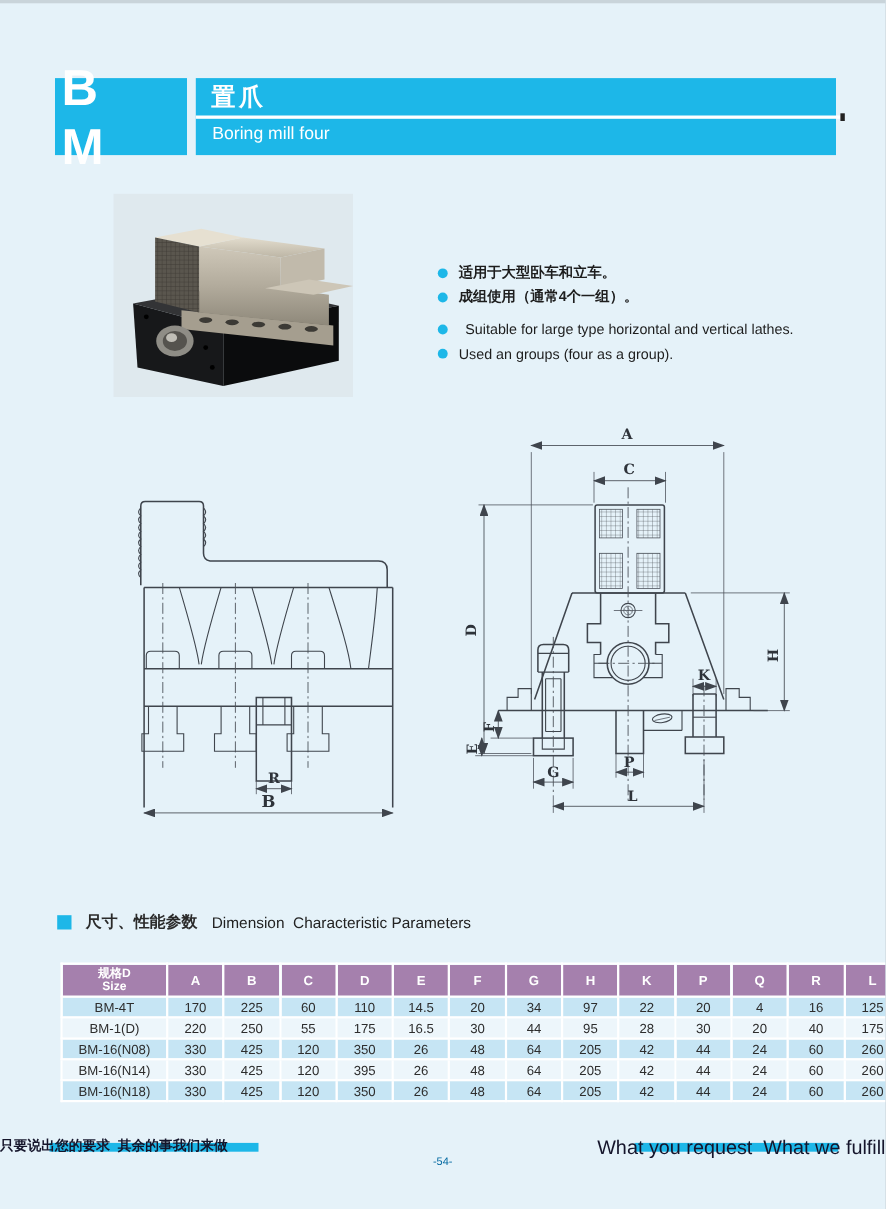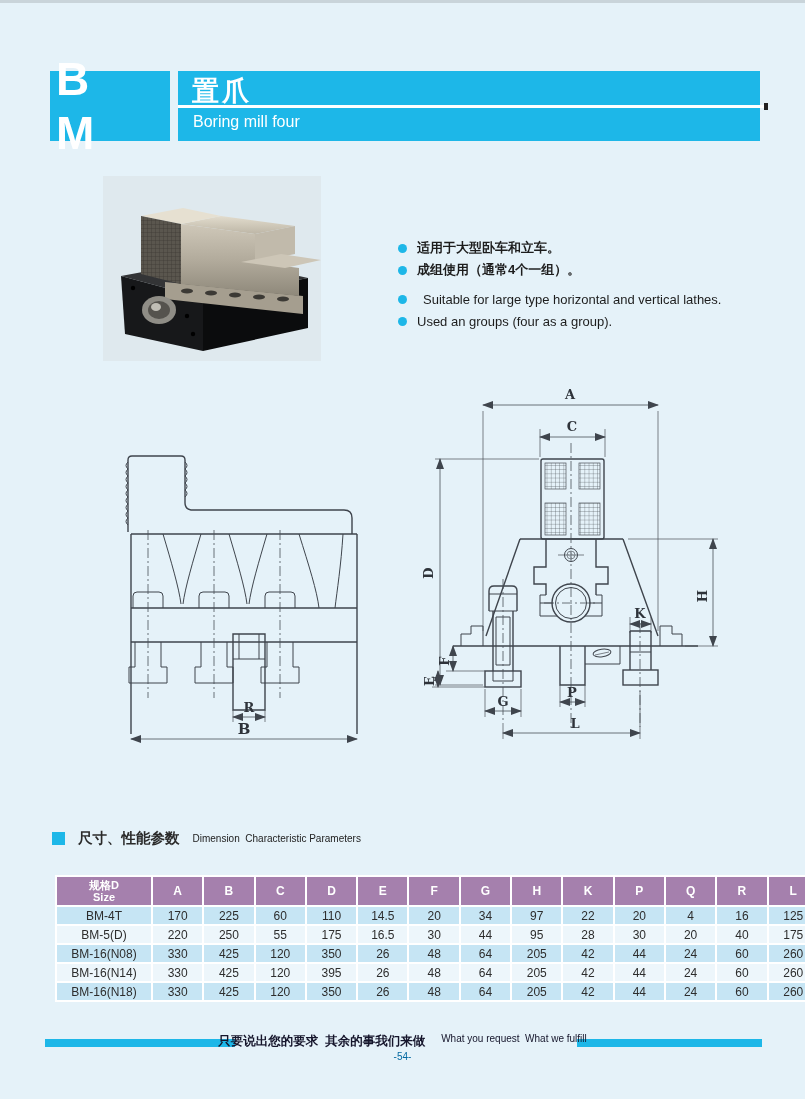--- a/index.html
+++ b/index.html
@@ -8,54 +8,54 @@
     background:#e5f2f9;overflow:hidden;
     font-family:"Liberation Sans", sans-serif;color:#222;
   }
   .abs{position:absolute;}
 
   
   .bm-box{left:50px;top:68px;width:120px;height:70px;background:#1db7e8;
     display:flex;align-items:center;justify-content:center;}
   .bm-box span{color:#fff;font-size:46px;font-weight:bold;letter-spacing:10px;padding-left:6px;}
   .title-band{left:178px;top:68px;width:582px;height:70px;background:#1db7e8;}
-  .title-zh{position:absolute;left:14px;top:2px;color:#fff;font-size:27px;font-weight:bold;letter-spacing:3px;}
+  .title-zh{position:absolute;left:14px;top:2px;color:#fff;font-size:22px;font-weight:bold;letter-spacing:3px;}
   .title-en{position:absolute;left:15px;top:42px;color:#fff;font-size:16px;}
   .title-underline{left:178px;top:102px;width:588px;height:3px;background:#fff;}
   .title-tick{left:764px;top:100px;width:4px;height:7px;background:#222;}
 
   
   .feat{position:absolute;left:398px;display:flex;align-items:center;gap:10px;}
   .dot{width:9px;height:9px;border-radius:50%;background:#1db7e8;flex:0 0 auto;}
   .feat .t{font-size:13px;color:#1d1d1d;white-space:pre;}
   .feat .zh{font-weight:600;}
 
   
   .section-head{left:52px;top:826px;display:flex;align-items:center;gap:13px;}
   .sq{width:13px;height:13px;background:#1db7e8;flex:0 0 auto;}
   .section-head .zh{font-size:14.5px;font-weight:600;color:#2a2a2a;}
-  .section-head .en{font-size:10px;color:#222;white-space:pre;}
+  .section-head .en{font-size:14px;color:#222;white-space:pre;}
 
   
   .tablewrap{left:55px;top:872px;width:697px;}
   table.datatable{border-collapse:collapse;table-layout:fixed;width:765px;}
   .datatable th,.datatable td{border:2px solid #fff;text-align:center;padding:0;overflow:hidden;}
   .datatable thead th{background:#a580ad;color:#fff;font-size:12px;font-weight:bold;height:28px;}
   .datatable thead th.size-th{font-size:11px;line-height:12px;font-weight:bold;}
   .datatable tbody td{font-size:12px;color:#2d2d2d;height:17px;}
   .datatable tbody tr:nth-child(odd) td{background:#c6e5f4;}
   .datatable tbody tr:nth-child(even) td{background:#edf6fb;}
 
   
   .bar{height:8px;background:#1db7e8;top:1036px;}
   .bar-l{left:45px;width:190px;}
   .bar-r{left:577px;width:185px;}
-  .slogan{left:0;right:0;top:1030px;display:flex;justify-content:center;gap:16px;}
+  .slogan{left:0;right:0;top:1030px;display:flex;justify-content:space-between;gap:16px;}
   .slogan .zh{font-size:12.5px;font-weight:600;color:#15152b;white-space:pre;}
-  .slogan .en{font-size:10px;color:#15152b;white-space:pre;}
+  .slogan .en{font-size:18px;color:#15152b;white-space:pre;}
   .pagenum{left:0;right:0;top:1048px;text-align:center;font-size:10px;color:#0369a1;}
 
   svg .thick{stroke:#3f454d;stroke-width:1.4;fill:none;}
   svg .mid{stroke:#3f454d;stroke-width:1;fill:none;}
   svg .thin{stroke:#4a5058;stroke-width:0.7;fill:none;}
   svg .cl{stroke:#4a5058;stroke-width:0.8;fill:none;stroke-dasharray:10 3 2 3;}
   svg .dim{stroke:#4a5058;stroke-width:0.8;fill:none;}
   svg text.dl{font-family:"DejaVu Serif", serif;font-size:13px;font-weight:600;fill:#2e333a;text-anchor:middle;}
 </style>
 </head>
@@ -321,21 +321,21 @@
           <td>20</td>
           <td>34</td>
           <td>97</td>
           <td>22</td>
           <td>20</td>
           <td>4</td>
           <td>16</td>
           <td>125</td>
         </tr>
         <tr>
-          <td>BM-5(D)</td>
+          <td>BM-1(D)</td>
           <td>220</td>
           <td>250</td>
           <td>55</td>
           <td>175</td>
           <td>16.5</td>
           <td>30</td>
           <td>44</td>
           <td>95</td>
           <td>28</td>
           <td>30</td>

